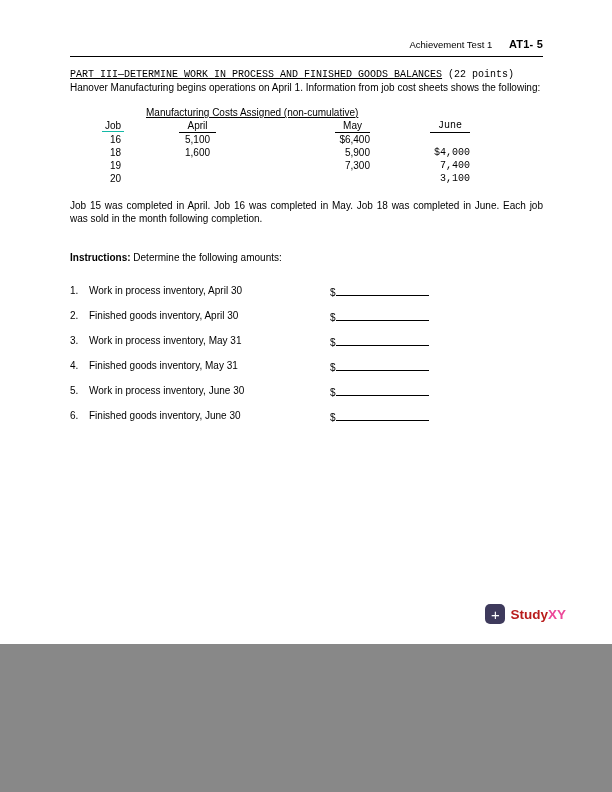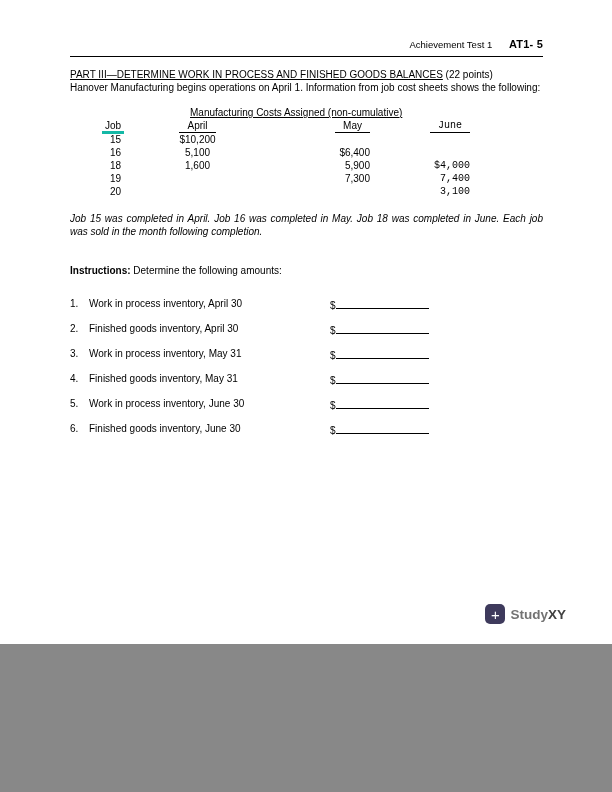--- a/index.html
+++ b/index.html
@@ -12,40 +12,40 @@
   .content { position:absolute; left:70px; top:0; width:473px; }
 
   .header-row {
     padding-top:38px; padding-bottom:5px;
     border-bottom:1px solid #000;
     text-align:right;
   }
   .header-test { font-size:9.5px; }
   .header-code { font-size:11px; font-weight:bold; margin-left:14px; letter-spacing:0.2px; }
 
-  .part-title { margin-top:11px; }
+  .part-title { margin-top:11px;font-family:Liberation Mono, monospace; }
   .part-title .u { text-decoration:underline; }
 
   .intro { text-align:justify; }
 
   .cost-table { margin-top:12px; }
-  .tbl-title { margin-left:120px; }
+  .tbl-title { margin-left:76px; }
   .tbl-title span { text-decoration:underline; }
   .trow { display:flex; line-height:13px; }
   .c-job { width:80px; box-sizing:border-box; padding-left:40px; }
   .c-apr { width:95px;  text-align:center; }
   .c-may { width:125px; text-align:right; }
   .c-jun { width:100px; text-align:right;font-family:Liberation Mono, monospace; }
   .hrow .c-job { padding-left:32px; }
-  .hrow .hspan { border-bottom:3px solid #14b8a6; padding:0 3px; }
+  .hrow .hspan { border-bottom:1px solid #14b8a6; padding:0 3px; }
   .hrow .c-apr .hspan, .hrow .c-may .hspan, .hrow .c-jun .hspan {
     display:inline-block; border-bottom:1px solid #000; padding:0 8px;
   }
 
-  .post-para { margin-top:14px; text-align:justify;font-style:italic; }
+  .post-para { margin-top:14px; text-align:justify; }
 
   .instructions { margin-top:26px; }
   .instructions b { font-weight:bold; }
 
   .q-list { margin-top:20px; }
   .q-item { position:relative; display:flex; margin-bottom:12px; }
   .q-num { width:19px; }
   .q-text { }
   .q-answer { position:absolute; left:260px; top:0; }
   .q-line {
@@ -57,22 +57,22 @@
     position:absolute; right:46px; bottom:20px;
     display:flex; align-items:center;
   }
   .logo-box {
     width:20px; height:20px; border-radius:5px;
     background:#3e3a5c; color:#fff;
     display:flex; align-items:center; justify-content:center;
     font-size:15px; font-weight:300; line-height:1;
     margin-right:5px;
   }
-  .logo-study { font-size:13.5px; font-weight:bold; color:#737373; }
-  .logo-xy { font-size:13.5px; font-weight:bold; color:#404040; }
+  .logo-study { font-size:13.5px; font-weight:bold; color:#b91c1c; }
+  .logo-xy { font-size:13.5px; font-weight:bold; color:#ec4899; }
 </style>
 </head>
 <body>
 
 <div class="page">
   <div class="content">
 
     <div class="header-row">
       <span class="header-test">Achievement Test 1</span>
       <span class="header-code">AT1- 5</span>
@@ -88,26 +88,20 @@
       <div class="tbl-title">
         <span>Manufacturing Costs Assigned (non-cumulative)</span>
       </div>
       <div class="trow hrow">
         <div class="c-job"><span class="hspan">Job</span></div>
         <div class="c-apr"><span class="hspan">April</span></div>
         <div class="c-may"><span class="hspan">May</span></div>
         <div class="c-jun"><span class="hspan">June</span></div>
       </div>
 
-      <div class="trow">
-        <div class="c-job">15</div>
-        <div class="c-apr">$10,200</div>
-        <div class="c-may"></div>
-        <div class="c-jun"></div>
-      </div>
       <div class="trow">
         <div class="c-job">16</div>
         <div class="c-apr">5,100</div>
         <div class="c-may">$6,400</div>
         <div class="c-jun"></div>
       </div>
       <div class="trow">
         <div class="c-job">18</div>
         <div class="c-apr">1,600</div>
         <div class="c-may">5,900</div>

